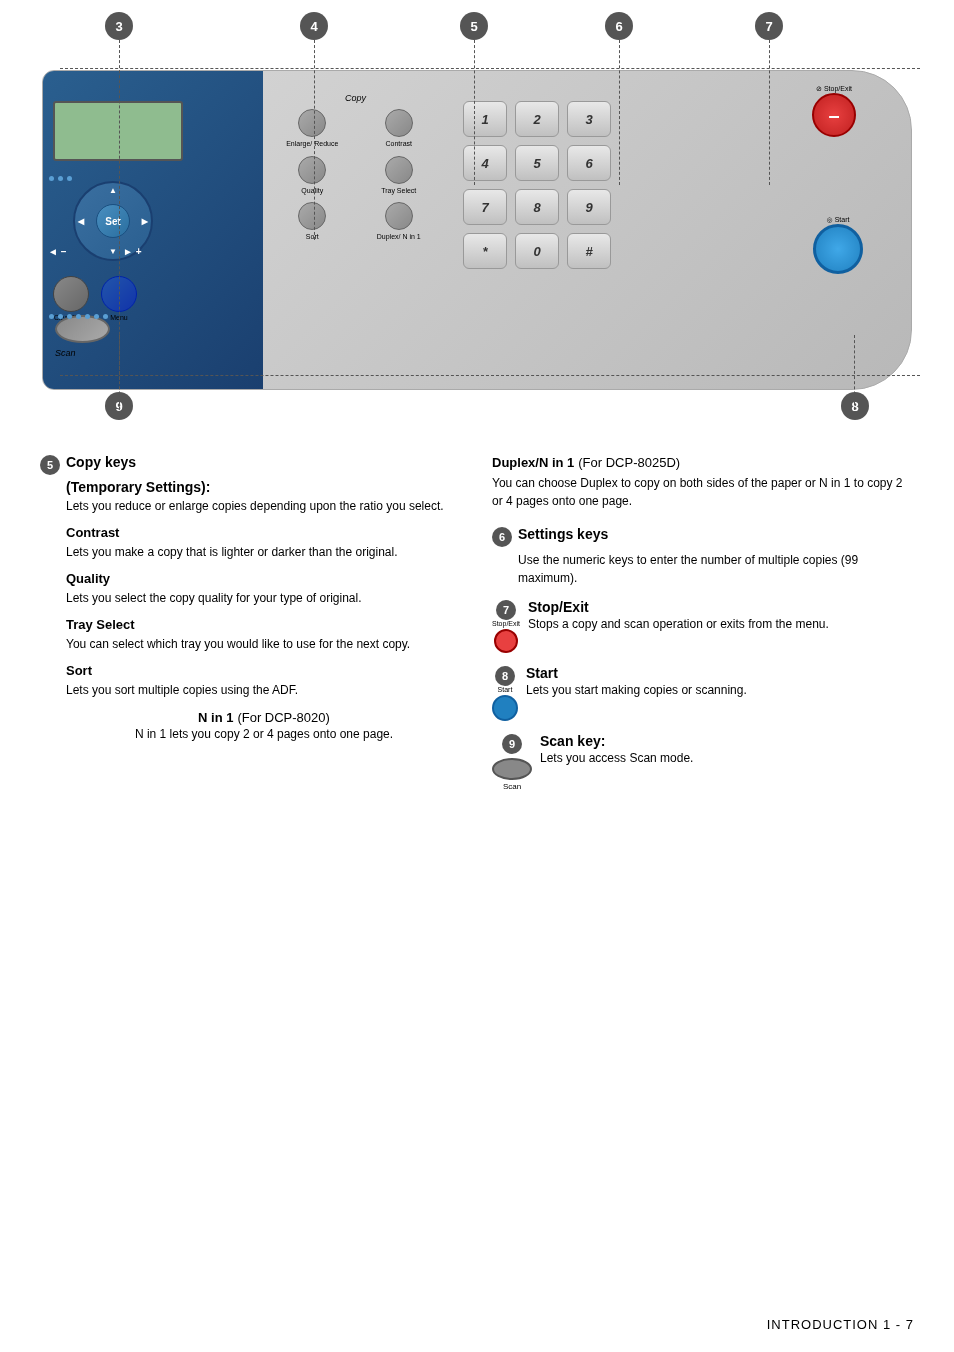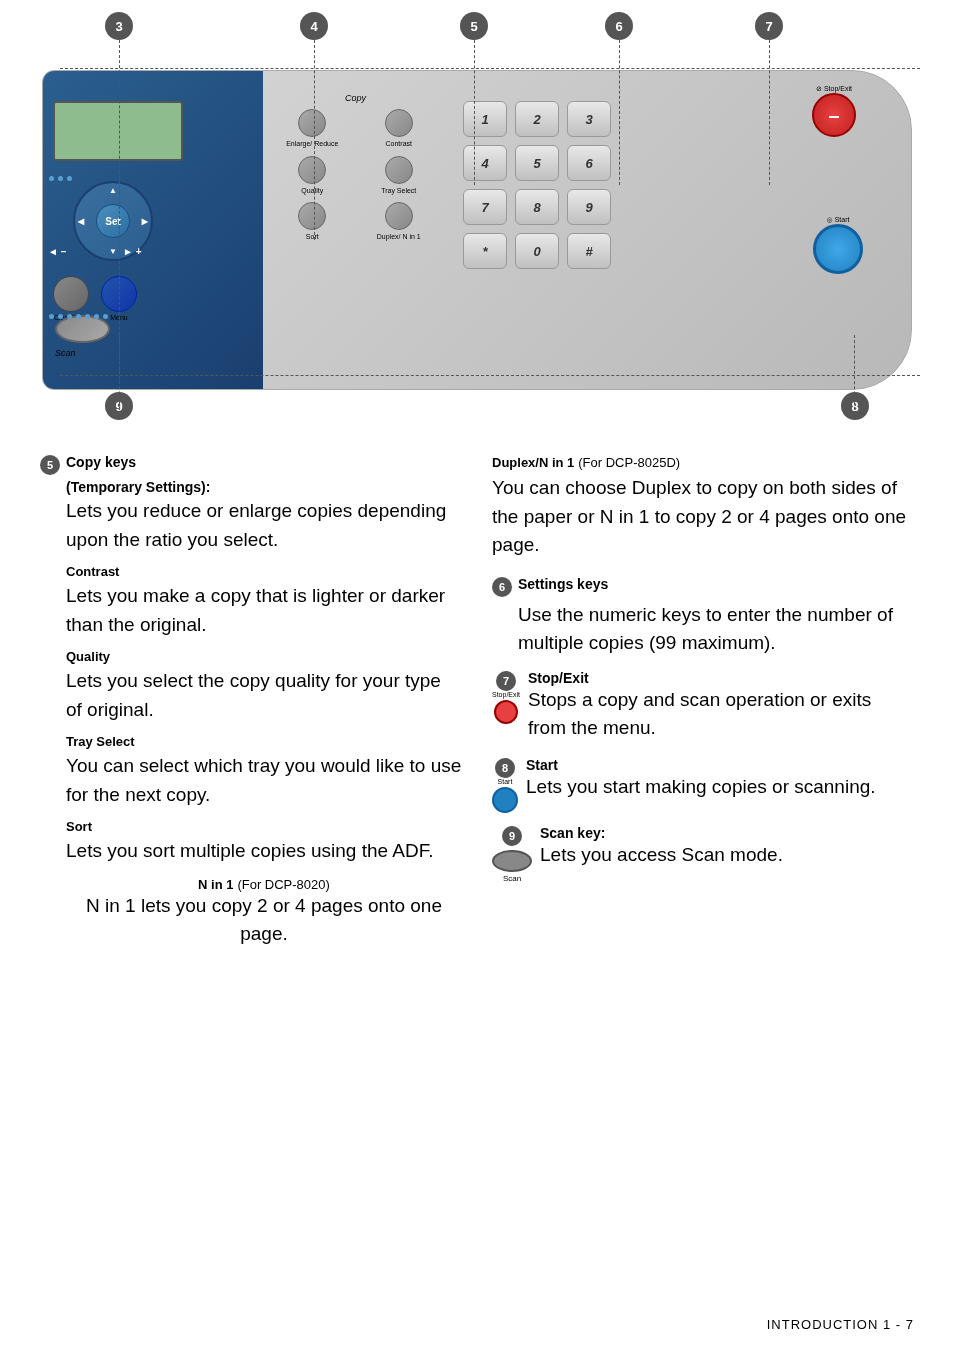--- a/index.html
+++ b/index.html
@@ -288,21 +288,21 @@
     }
 
     .sub-sub-heading {
       font-size: 13px;
       font-weight: bold;
       margin-top: 10px;
       margin-bottom: 3px;
     }
 
     .body-text {
-      font-size: 19px;
+      font-size: 12px;
       line-height: 1.5;
       margin-bottom: 2px;
     }
 
     .page-footer {
       position: absolute;
       bottom: 20px;
       right: 40px;
       font-size: 13px;
       color: #000;

